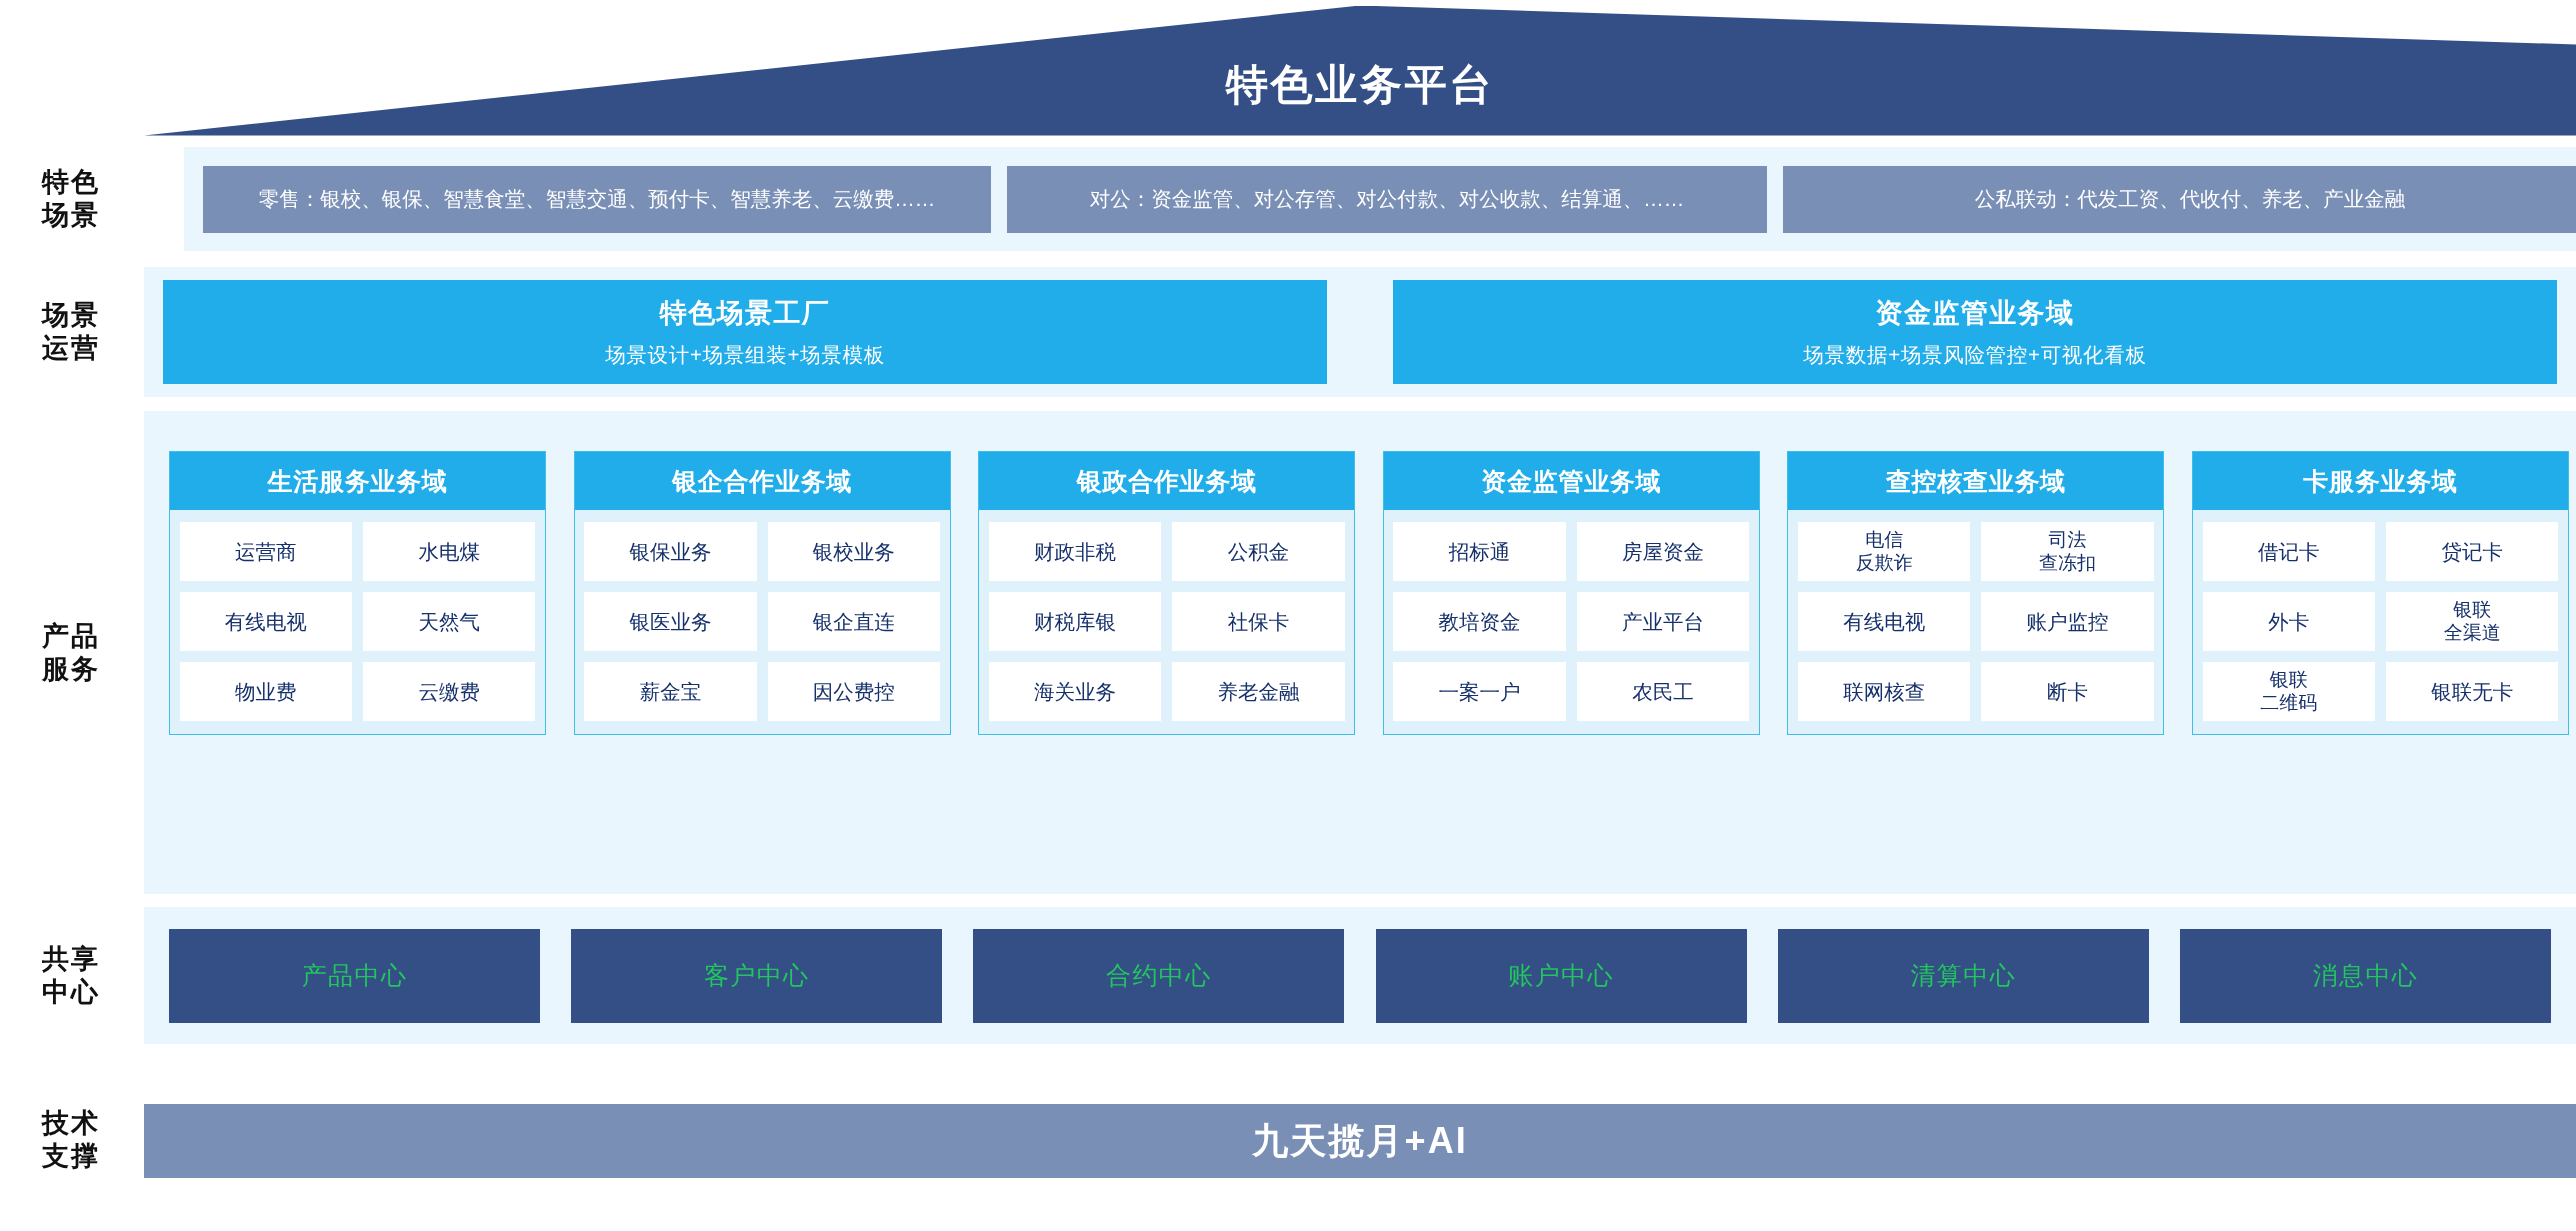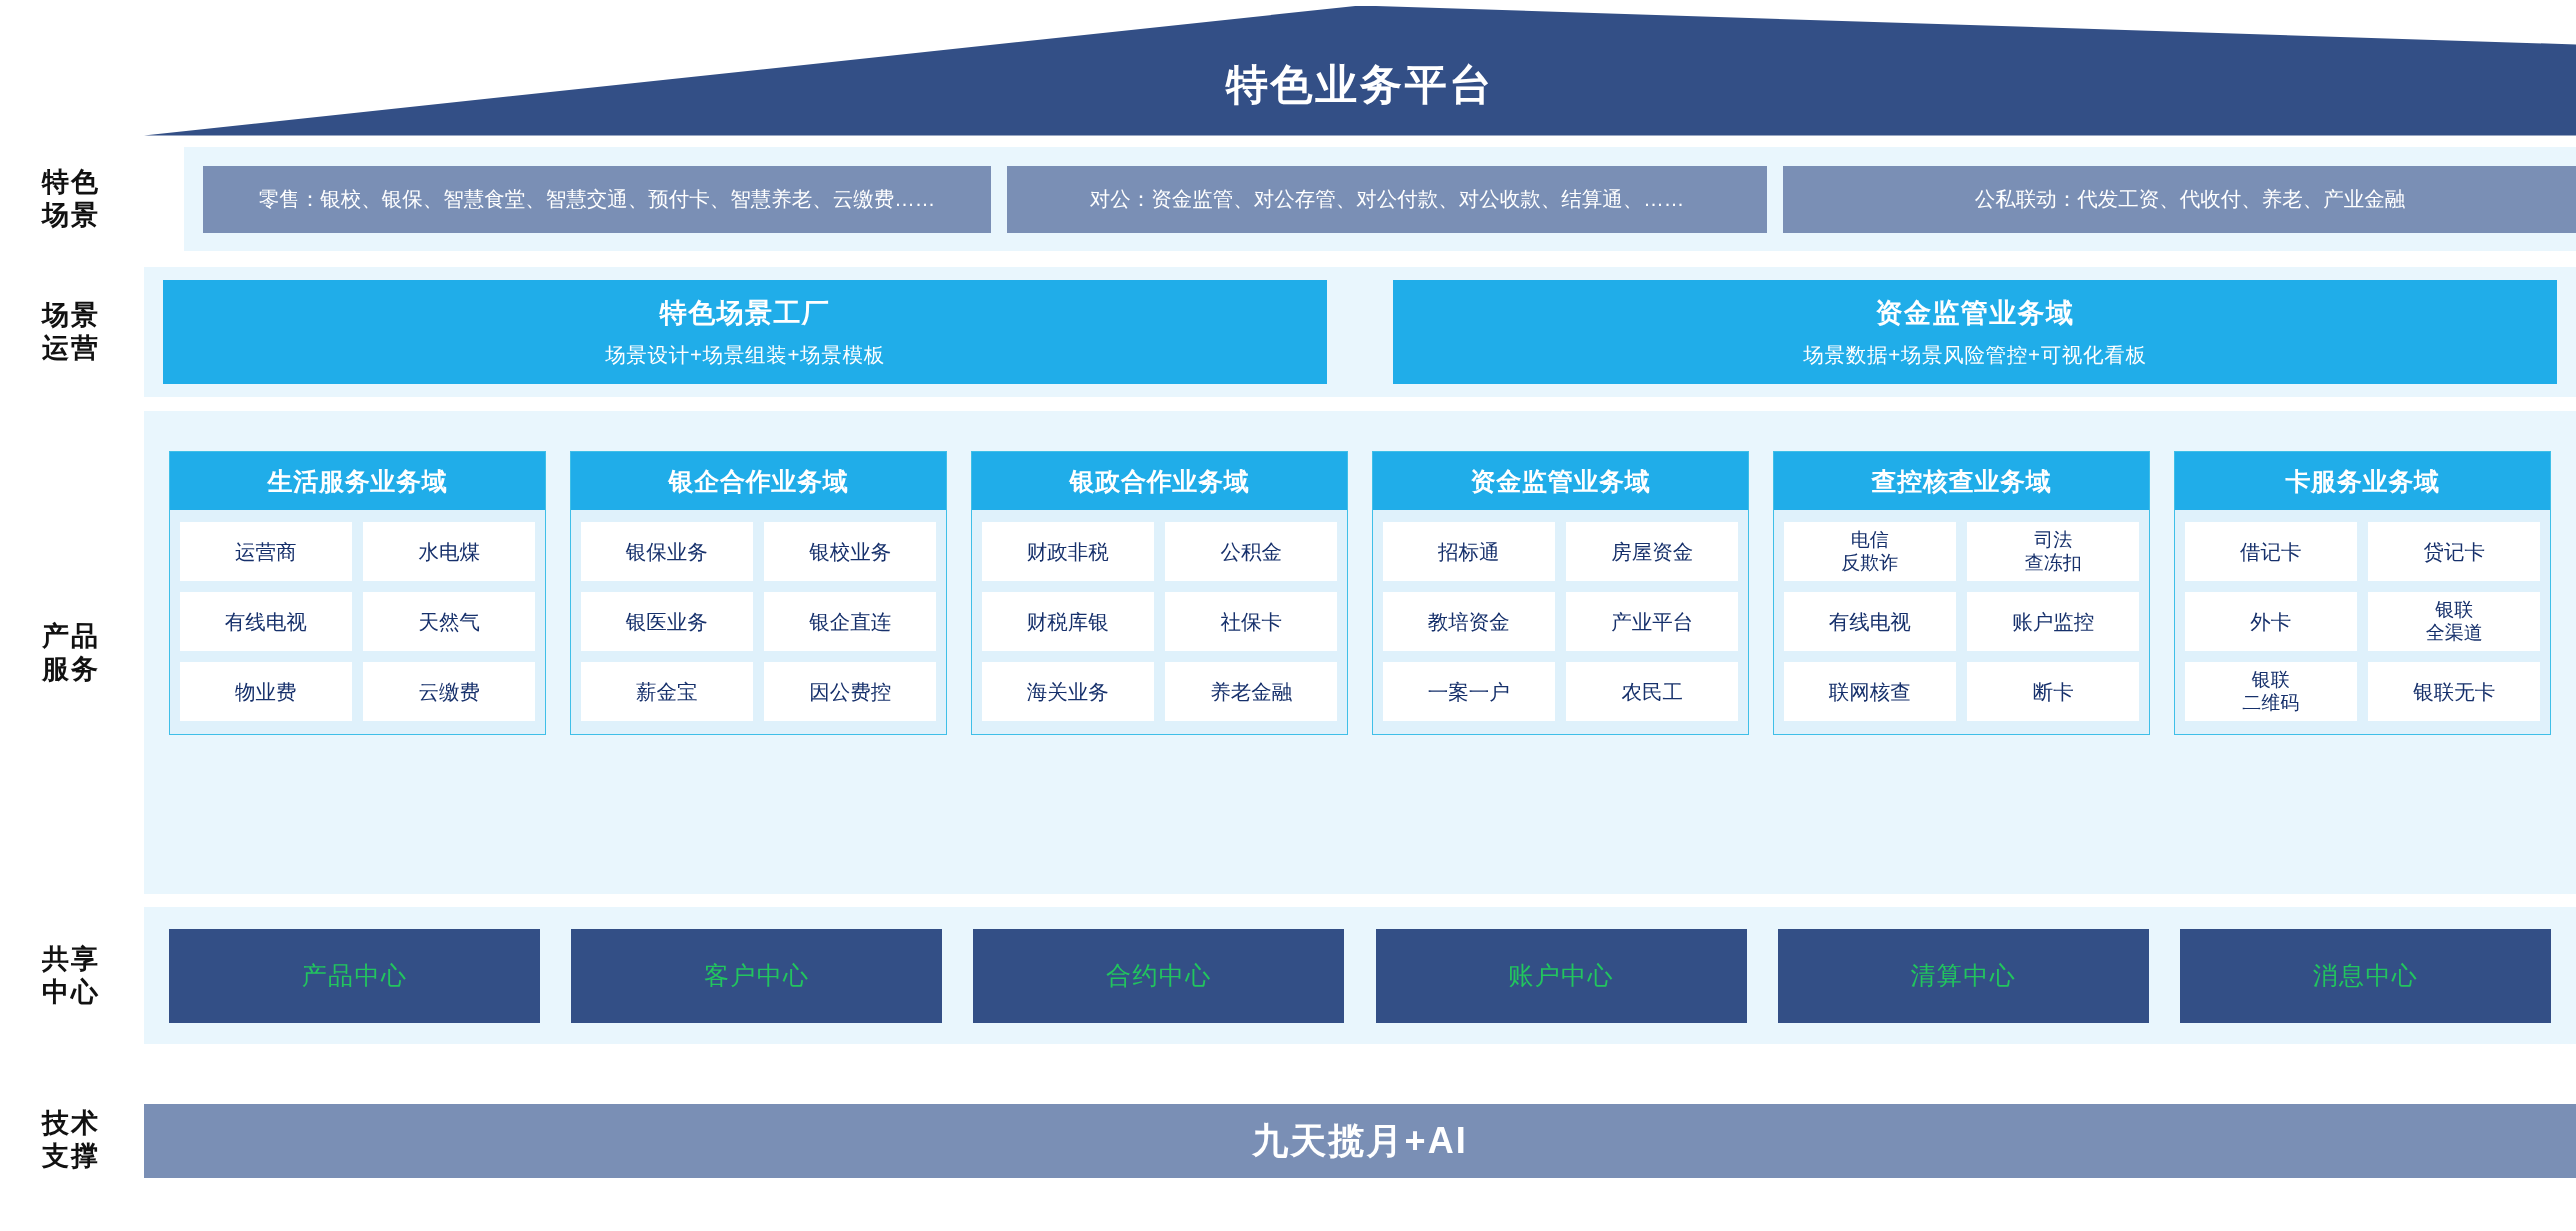--- a/index.html
+++ b/index.html
@@ -64,21 +64,21 @@
     display:flex;flex-direction:column;align-items:center;justify-content:center;
   }
   .ops-title{font-size:27px;font-weight:bold;letter-spacing:1.4px;margin-bottom:9.6px;}
   .ops-sub{font-size:20.5px;letter-spacing:0.7px;}
 
   
   .prod-panel{left:144px;top:411px;width:2432px;height:483px;}
   .prod-row{
     position:absolute;left:0;top:0;width:100%;height:100%;
     display:flex;align-items:flex-start;justify-content:space-between;
-    padding:40px 25px 0 25px;box-sizing:border-box;
+    padding:40px 7px 0 25px;box-sizing:border-box;
   }
   .prod-col{
     width:377px;
     border:1.4px solid #3fbfe8;
     background:#dff1fb;
     box-sizing:border-box;
   }
   .prod-head{
     background:#20ade9;color:#ffffff;height:58px;
     display:flex;align-items:center;justify-content:center;

